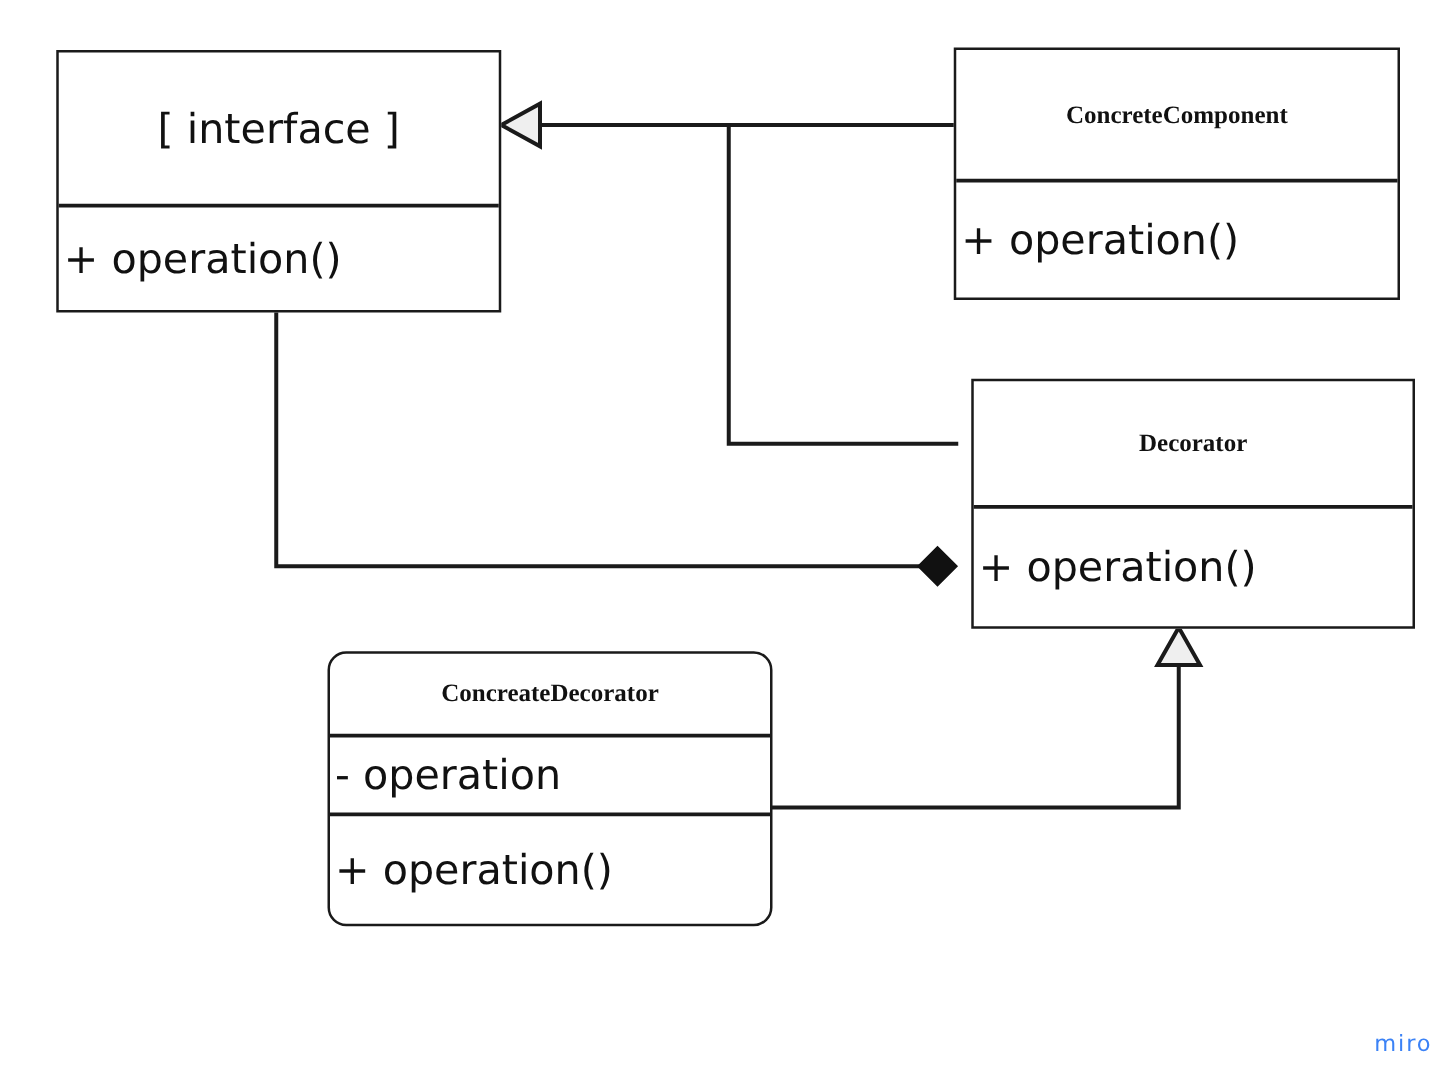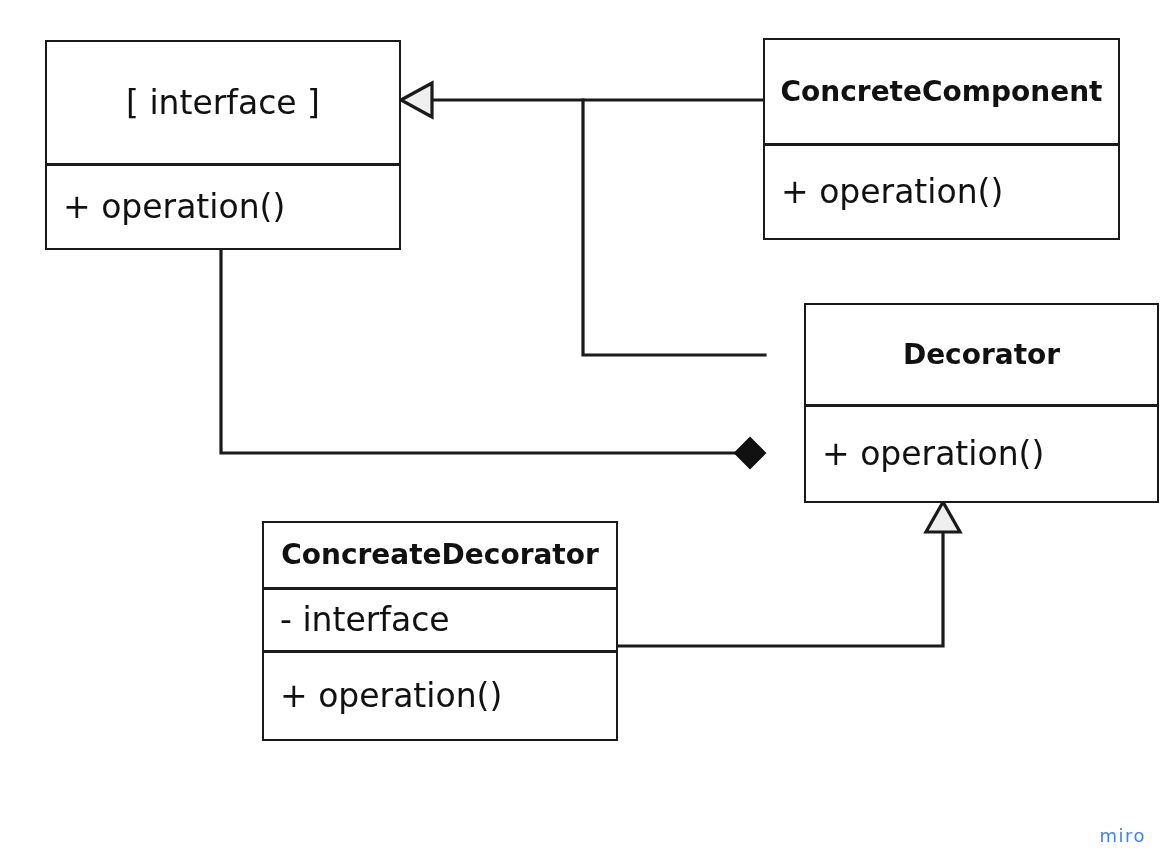--- a/index.html
+++ b/index.html
@@ -36,35 +36,36 @@
   .uml-section + .uml-section {
     border-top: 3px solid #1a1a1a;
   }
   .title-section {
     align-items: center;
     justify-content: center;
     text-align: center;
   }
   .member-section {
     align-items: flex-start;
-    padding-left: 16px;
+    padding-left: 4px;
   }
   .t-plain {
     font-size: 33px;
     line-height: 1.22;
     color: #111111;
     font-weight: 400;
     white-space: nowrap;
   }
   .t-bold {
-    font-size: 28px;
+    font-size: 20px;
     line-height: 1.2;
     color: #111111;
     font-weight: 700;
     white-space: nowrap;
+    font-family: Liberation Serif, serif;
   }
   .t-member {
     font-size: 33px;
     line-height: 1.24;
     color: #111111;
     font-weight: 400;
     white-space: nowrap;
   }
   #edges {
     position: absolute;
@@ -126,35 +127,35 @@
 
   <div class="uml-box" style="left:763px; top:38px; width:357px; height:202px;">
     <div class="uml-section title-section" style="height:104px;">
       <div class="t-bold">ConcreteComponent</div>
     </div>
     <div class="uml-section member-section" style="height:95px;">
       <div class="t-member">+ operation()</div>
     </div>
   </div>
 
-  <div class="uml-box" style="left:804px; top:303px; width:355px; height:200px;">
+  <div class="uml-box" style="left:777px; top:303px; width:355px; height:200px;">
     <div class="uml-section title-section" style="height:100px;">
       <div class="t-bold">Decorator</div>
     </div>
     <div class="uml-section member-section" style="height:97px;">
       <div class="t-member">+ operation()</div>
     </div>
   </div>
 
-  <div class="uml-box" style="left:262px; top:521px; width:356px; height:220px;">
+  <div class="uml-box" style="left:262px; top:521px; width:356px; height:220px;border-radius:15px;">
     <div class="uml-section title-section" style="height:84px;">
       <div class="t-bold">ConcreateDecorator</div>
     </div>
     <div class="uml-section member-section" style="height:82px;">
-      <div class="t-member">- interface</div>
+      <div class="t-member">- operation</div>
     </div>
     <div class="uml-section member-section" style="height:116px;">
       <div class="t-member">+ operation()</div>
     </div>
   </div>
 
   <div class="watermark">miro</div>
 
 </div>
 

